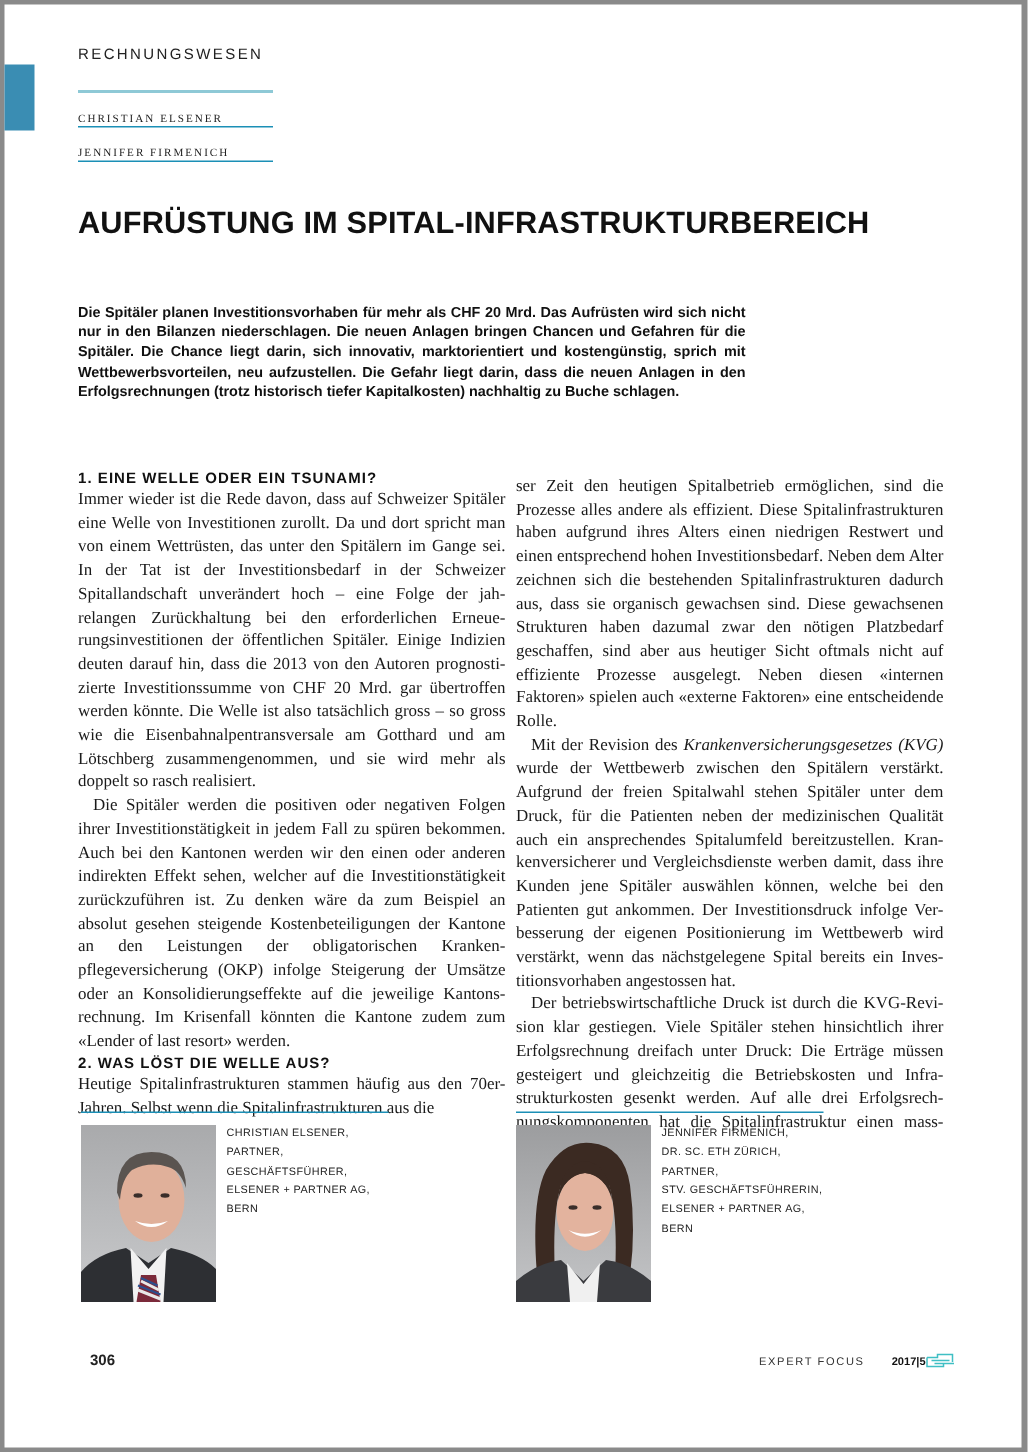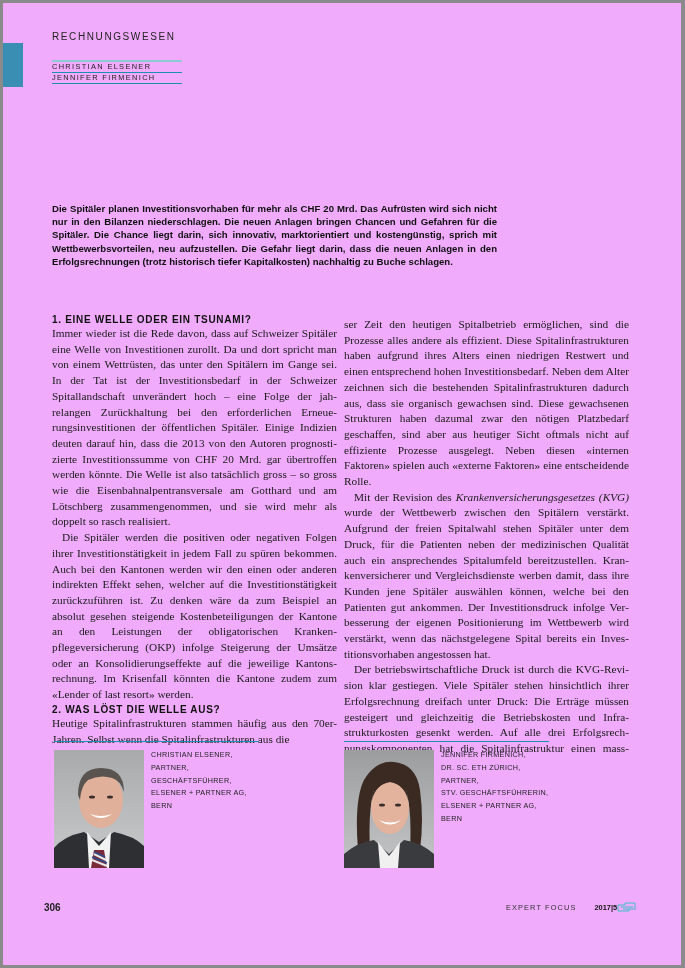--- a/index.html
+++ b/index.html
@@ -5,39 +5,39 @@
   html, body { margin: 0; padding: 0; }
   body {
     width: 685px; height: 968px; overflow: hidden;
     background: #8a8a8a;
     position: relative;
     font-family: "Liberation Serif", serif;
     color: #1a1a1a;
   }
   .page {
     position: absolute; left: 3px; top: 3px; width: 678px; height: 962px;
-    background: #f0abfc;
+    background: #ffffff;
   }
   .side-tab {
     position: absolute; left: 0; top: 40px; width: 20px; height: 44px;
     background: #3a8db3;
   }
   .section-label {
     position: absolute; left: 49px; top: 28px;
     font-family: "Liberation Sans", sans-serif; font-size: 10px;
     letter-spacing: 1.6px; color: #222;
   }
   .authors {
     position: absolute; left: 49px; top: 57px; width: 130px;
   }
   .authors .topline { height: 2px; background: #8ec9d6; }
   .author-row {
-    font-family: Liberation Sans, sans-serif; font-size: 7.4px;
+    font-family: Liberation Serif, serif; font-size: 7.4px;
     letter-spacing: 1.35px; color: #222;
-    padding-top: 0; height: 10px;
+    padding-top: 12px; height: 10px;
     border-bottom: 1px solid #1b8fb6;
   }
   .headline {
     position: absolute; left: 49px; top: 134px;
     font-family: "Liberation Sans", sans-serif; font-weight: bold;
     font-size: 20.5px; color: #111; letter-spacing: 0.1px;
   }
   .subheadline {
     position: absolute; left: 49px; top: 158px;
     font-family: "Liberation Sans", sans-serif; font-weight: bold;
@@ -73,21 +73,21 @@
   .bio .photo {
     position: absolute; top: 9px; left: 0; width: 90px; height: 118px;
     overflow: hidden;
   }
   .bio .lines {
     position: absolute; left: 97px; top: 8px;
     font-family: "Liberation Sans", sans-serif; font-size: 7.2px;
     letter-spacing: 0.3px; line-height: 12.8px; color: #222; white-space: nowrap;
   }
   .page-number {
-    position: absolute; left: 41px; top: 899px;
+    position: absolute; left: 57px; top: 899px;
     font-family: "Liberation Sans", sans-serif; font-weight: bold; font-size: 10px;
     color: #222;
   }
   .footer-brand {
     position: absolute; left: 503px; top: 899px;
     font-family: "Liberation Sans", sans-serif; font-size: 7.4px;
     letter-spacing: 1.1px; color: #333; display: flex; align-items: flex-end; gap: 0;
   }
   .footer-brand .issue { font-weight: bold; letter-spacing: 0; color: #111; margin-left: 18px; }
   .footer-brand svg { display: block; }
@@ -99,20 +99,21 @@
   <div class="side-tab"></div>
 
   <div class="section-label">RECHNUNGSWESEN</div>
 
   <div class="authors">
     <div class="topline"></div>
     <div class="author-row">CHRISTIAN ELSENER</div>
     <div class="author-row">JENNIFER FIRMENICH</div>
   </div>
 
+  <h1 class="headline" style="margin:0">AUFRÜSTUNG IM SPITAL-INFRASTRUKTURBEREICH</h1>
 
   <p class="lead" style="margin:0">Die Spitäler planen Investitionsvorhaben für mehr als CHF 20 Mrd. Das Aufrüsten wird sich nicht nur in den Bilanzen niederschlagen. Die neuen Anlagen bringen Chancen und Gefahren für die Spitäler. Die Chance liegt darin, sich innovativ, markt­orientiert und kostengünstig, sprich mit Wettbewerbsvorteilen, neu aufzustellen. Die Gefahr liegt darin, dass die neuen Anlagen in den Erfolgsrechnungen (trotz histo­risch tiefer Kapitalkosten) nachhaltig zu Buche schlagen.</p>
 
   <div class="col left">
     <h2>1. EINE WELLE ODER EIN TSUNAMI?</h2>
     <p>Immer wieder ist die Rede davon, dass auf Schweizer Spitä­ler eine Welle von Investitionen zurollt. Da und dort spricht man von einem Wettrüsten, das unter den Spitälern im Gange sei. In der Tat ist der Investitionsbedarf in der Schwei­zer Spitallandschaft unverändert hoch – eine Folge der jah­relangen Zurückhaltung bei den erforderlichen Erneue­rungsinvestitionen der öffentlichen Spitäler. Einige Indizien deuten darauf hin, dass die 2013 von den Autoren prognosti­zierte Investitionssumme von CHF 20 Mrd. gar übertroffen werden könnte. Die Welle ist also tatsächlich gross – so gross wie die Eisenbahnalpentransversale am Gotthard und am Lötschberg zusammengenommen, und sie wird mehr als doppelt so rasch realisiert.</p>
     <p class="indent">Die Spitäler werden die positiven oder negativen Folgen ihrer Investitionstätigkeit in jedem Fall zu spüren bekom­men. Auch bei den Kantonen werden wir den einen oder an­deren indirekten Effekt sehen, welcher auf die Investitions­tätigkeit zurückzuführen ist. Zu denken wäre da zum Bei­spiel an absolut gesehen steigende Kostenbeteiligungen der Kantone an den Leistungen der obligatorischen Kranken­pflegeversicherung (OKP) infolge Steigerung der Umsätze oder an Konsolidierungseffekte auf die jeweilige Kantons­rechnung. Im Krisenfall könnten die Kantone zudem zum «Lender of last resort» werden.</p>
     <h2 class="second">2. WAS LÖST DIE WELLE AUS?</h2>
     <p>Heutige Spitalinfrastrukturen stammen häufig aus den 70er-Jahren. Selbst wenn die Spitalinfrastrukturen aus die­</p>
   </div>

